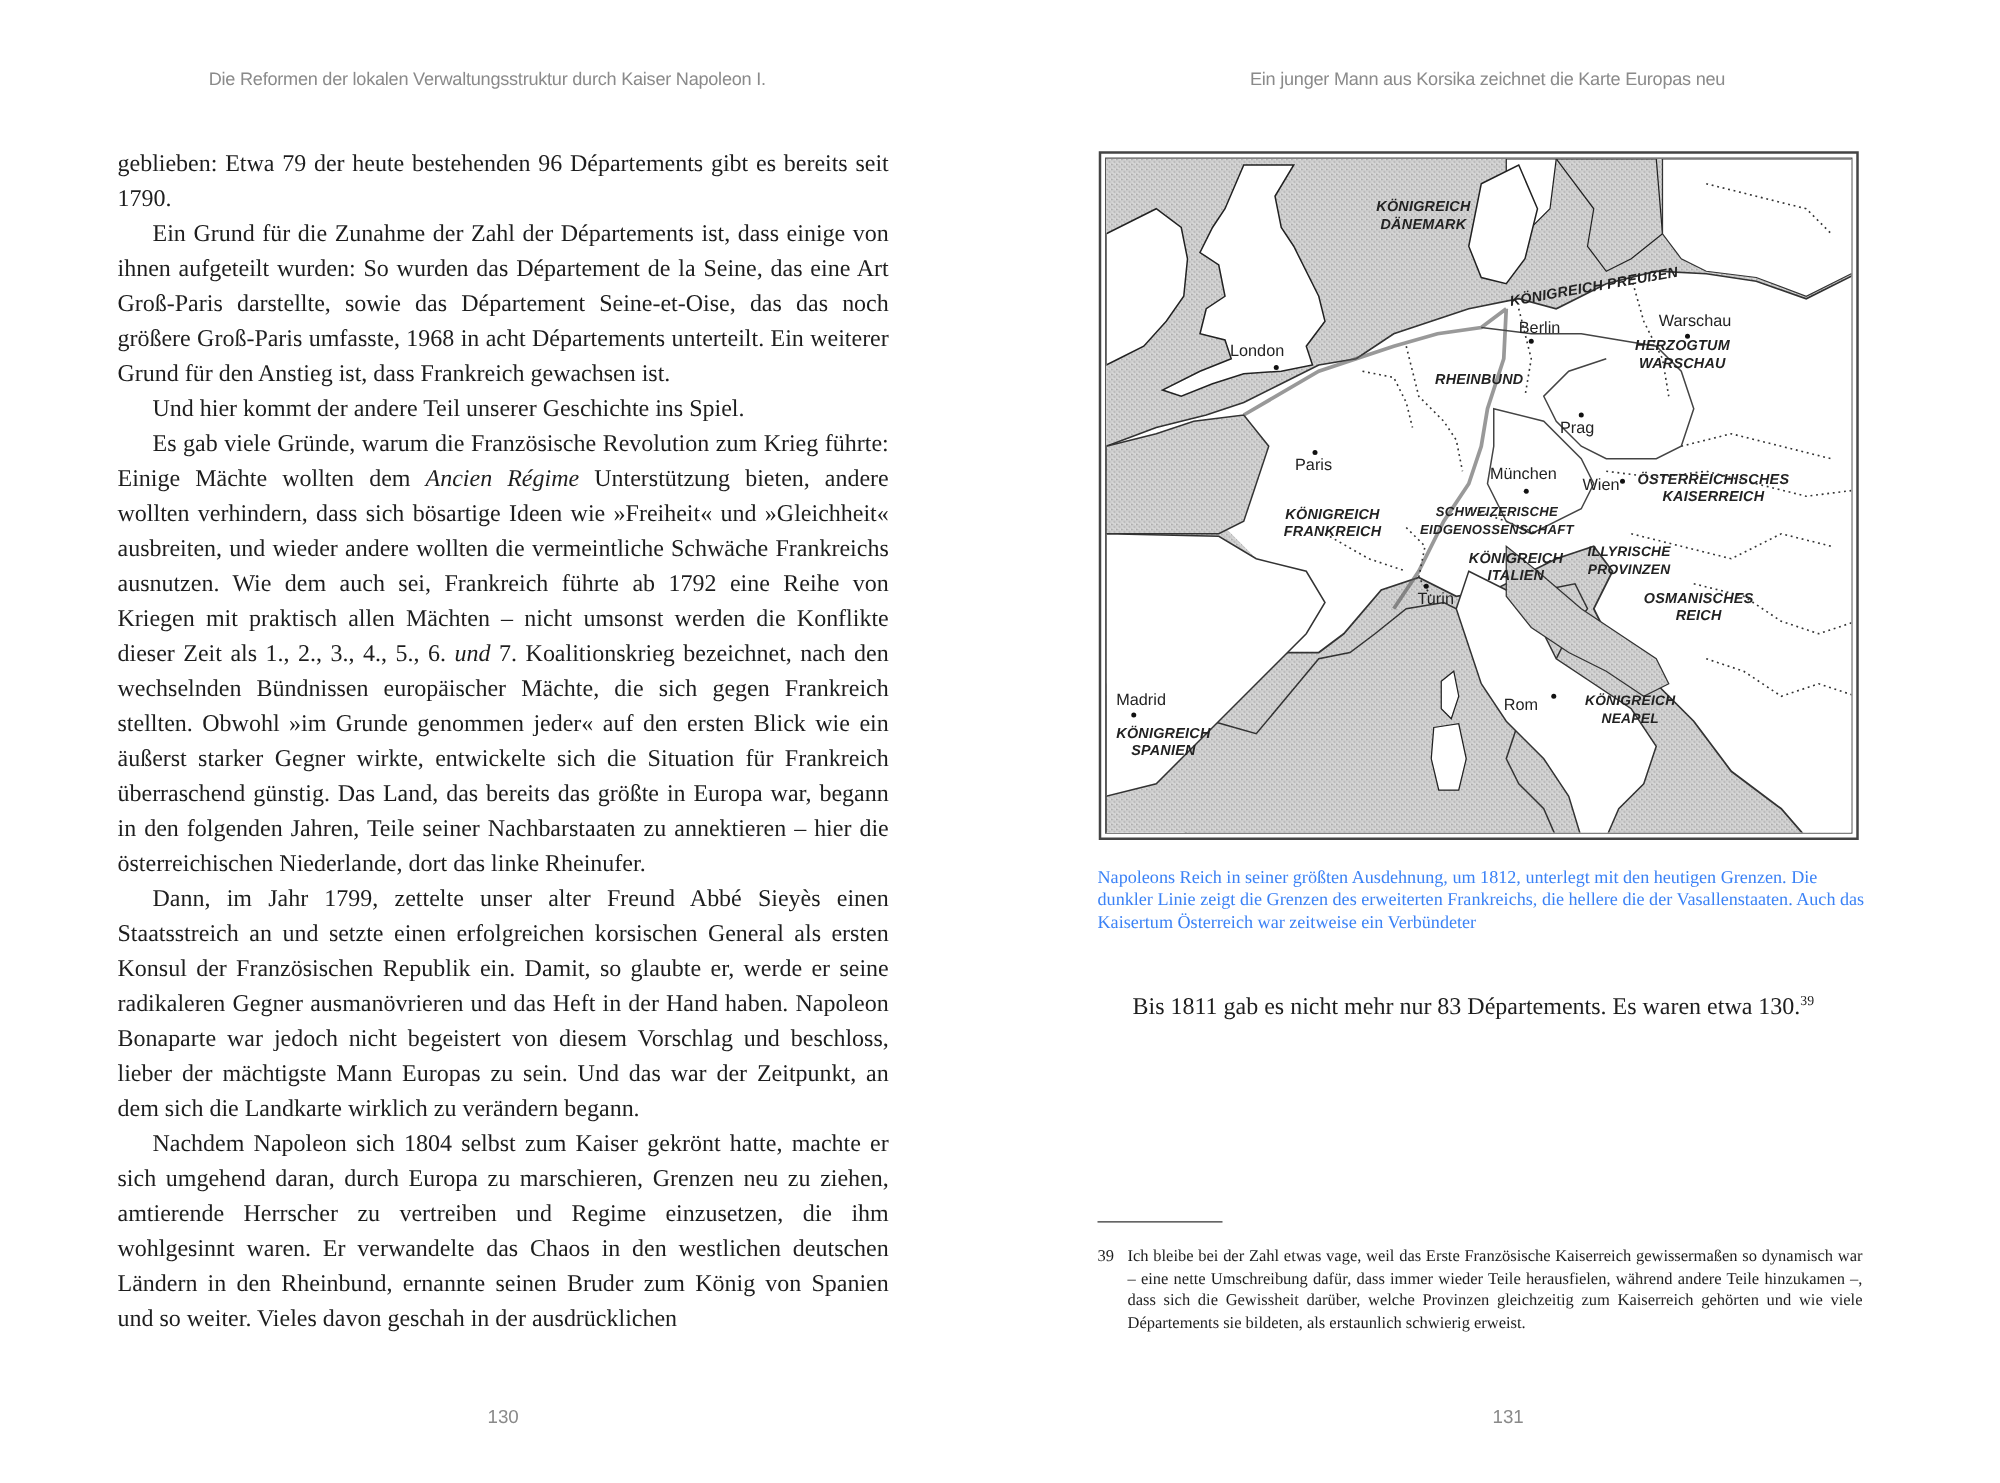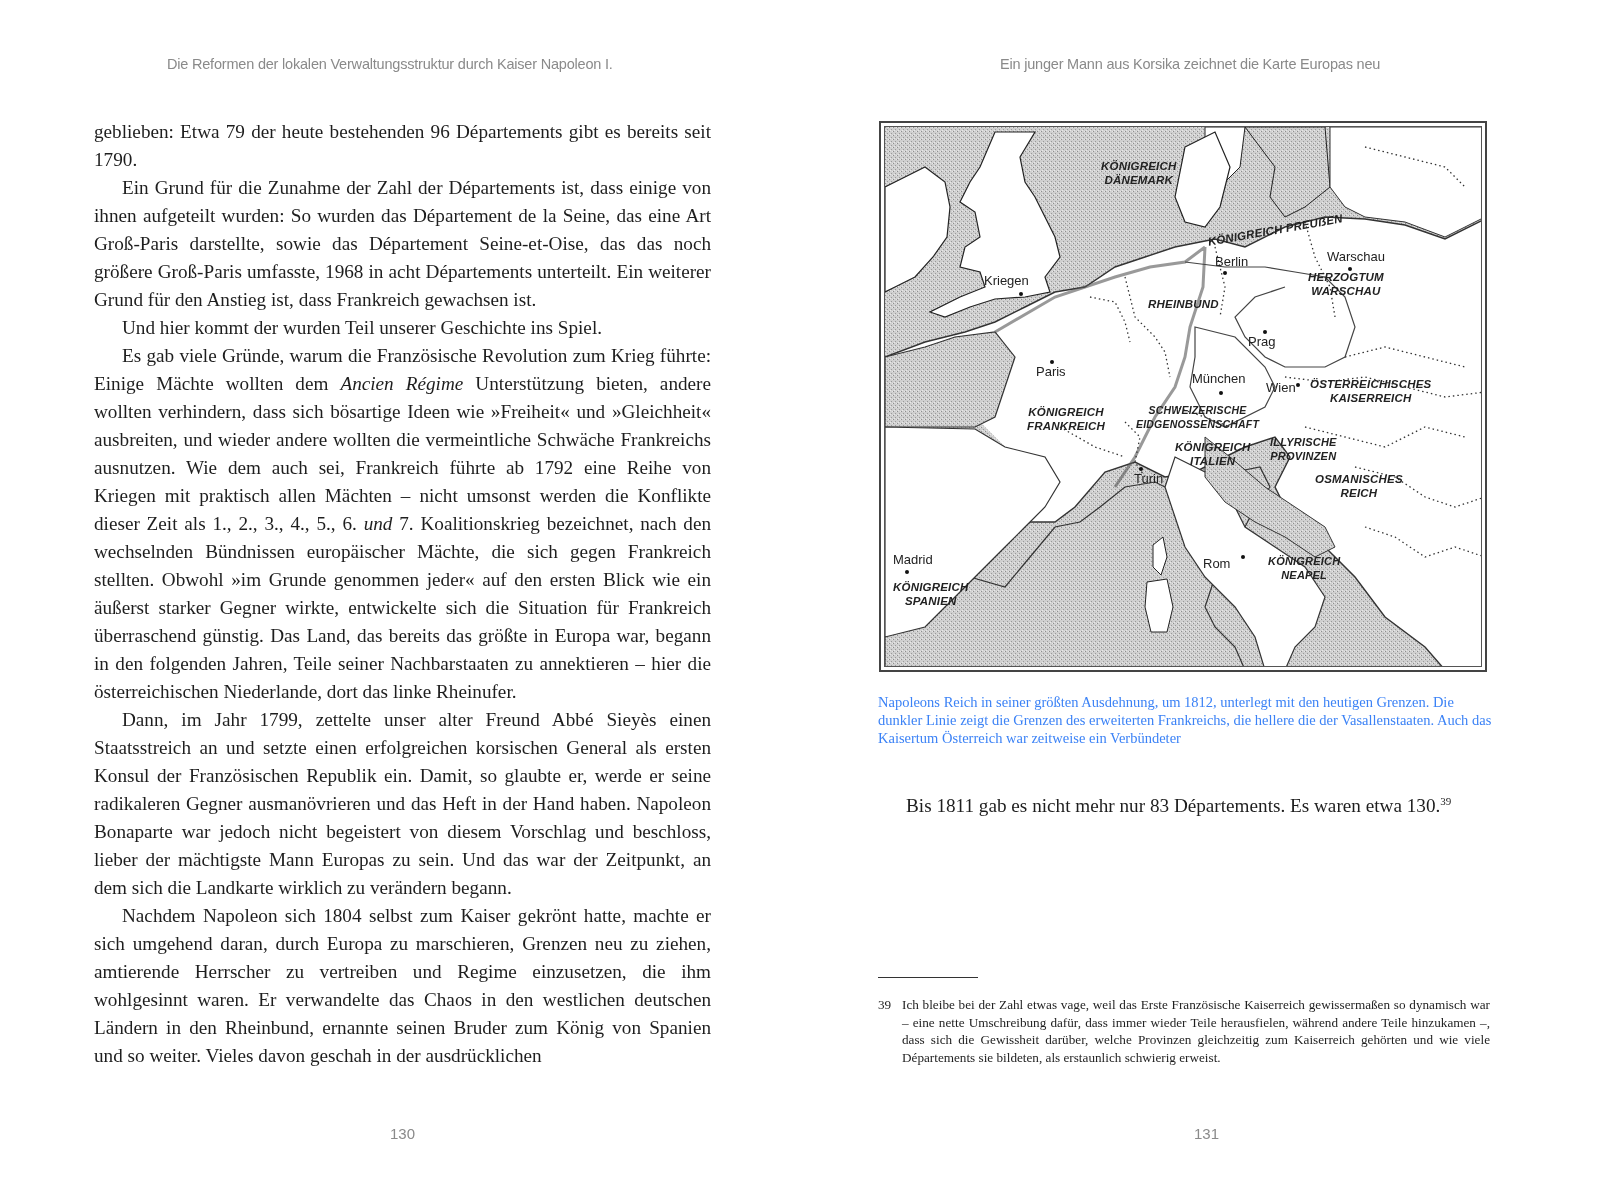--- a/index.html
+++ b/index.html
@@ -69,21 +69,21 @@
 </style>
 </head>
 <body>
 
 <div class="page page-left">
   <div class="running-head">Die Reformen der lokalen Verwaltungsstruktur durch Kaiser Napoleon I.</div>
 
   <div class="text-block">
     <p class="no-indent">geblieben: Etwa 79 der heute bestehenden 96 Départements gibt es bereits seit 1790.</p>
     <p>Ein Grund für die Zunahme der Zahl der Départements ist, dass einige von ihnen aufgeteilt wurden: So wurden das Département de la Seine, das eine Art Groß-Paris darstellte, sowie das Département Seine-et-Oise, das das noch größere Groß-Paris umfasste, 1968 in acht Départements unterteilt. Ein weiterer Grund für den Anstieg ist, dass Frankreich gewachsen ist.</p>
-    <p>Und hier kommt der wurden Teil unserer Geschichte ins Spiel.</p>
+    <p>Und hier kommt der andere Teil unserer Geschichte ins Spiel.</p>
     <p><span>Es gab viele Gründe, warum die Französische Revolution zum Krieg führte: Einige Mächte wollten dem </span><em>Ancien Régime</em><span> Unterstützung bieten, andere wollten verhindern, dass sich bösartige Ideen wie »Freiheit« und »Gleichheit« ausbreiten, und wieder andere wollten die vermeintliche Schwäche Frankreichs ausnutzen. Wie dem auch sei, Frankreich führte ab 1792 eine Reihe von Kriegen mit praktisch allen Mächten – nicht umsonst werden die Konflikte dieser Zeit als 1., 2., 3., 4., 5., 6. </span><em>und</em><span> 7. Koalitionskrieg bezeichnet, nach den wechselnden Bündnissen europäischer Mächte, die sich gegen Frankreich stellten. Obwohl »im Grunde genommen jeder« auf den ersten Blick wie ein äußerst starker Gegner wirkte, entwickelte sich die Situation für Frankreich überraschend günstig. Das Land, das bereits das größte in Europa war, begann in den folgenden Jahren, Teile seiner Nachbarstaaten zu annektieren – hier die österreichischen Niederlande, dort das linke Rheinufer.</span></p>
     <p>Dann, im Jahr 1799, zettelte unser alter Freund Abbé Sieyès einen Staatsstreich an und setzte einen erfolgreichen korsischen General als ersten Konsul der Französischen Republik ein. Damit, so glaubte er, werde er seine radikaleren Gegner ausmanövrieren und das Heft in der Hand haben. Napoleon Bonaparte war jedoch nicht begeistert von diesem Vorschlag und beschloss, lieber der mächtigste Mann Europas zu sein. Und das war der Zeitpunkt, an dem sich die Landkarte wirklich zu verändern begann.</p>
     <p>Nachdem Napoleon sich 1804 selbst zum Kaiser gekrönt hatte, machte er sich umgehend daran, durch Europa zu marschieren, Grenzen neu zu ziehen, amtierende Herrscher zu vertreiben und Regime einzusetzen, die ihm wohlgesinnt waren. Er verwandelte das Chaos in den westlichen deutschen Ländern in den Rheinbund, ernannte seinen Bruder zum König von Spanien und so weiter. Vieles davon geschah in der ausdrücklichen</p>
   </div>
 
   <div class="page-number">130</div>
 </div>
 
 <div class="page page-right">
   <div class="running-head">Ein junger Mann aus Korsika zeichnet die Karte Europas neu</div>
@@ -158,21 +158,21 @@
       <div class="map-label region" style="left:263px;top:170px;">RHEINBUND</div>
       <div class="map-label region" style="left:142px;top:278px;">KÖNIGREICH<br>FRANKREICH</div>
       <div class="map-label region" style="left:251px;top:276px;font-size:10.5px;">SCHWEIZERISCHE<br>EIDGENOSSENSCHAFT</div>
       <div class="map-label region" style="left:290px;top:313px;">KÖNIGREICH<br>ITALIEN</div>
       <div class="map-label region" style="left:385px;top:308px;font-size:11px;">ILLYRISCHE<br>PROVINZEN</div>
       <div class="map-label region" style="left:425px;top:250px;">ÖSTERREICHISCHES<br>KAISERREICH</div>
       <div class="map-label region" style="left:430px;top:345px;">OSMANISCHES<br>REICH</div>
       <div class="map-label region" style="left:383px;top:427px;font-size:11px;">KÖNIGREICH<br>NEAPEL</div>
       <div class="map-label region" style="left:8px;top:453px;">KÖNIGREICH<br>SPANIEN</div>
 
-      <div class="map-label city" style="left:99px;top:147px;">Kriegen</div>
+      <div class="map-label city" style="left:99px;top:147px;">London</div>
       <div class="city-dot" style="left:134px;top:165px;"></div>
       <div class="map-label city" style="left:151px;top:238px;">Paris</div>
       <div class="city-dot" style="left:165px;top:233px;"></div>
       <div class="map-label city" style="left:330px;top:128px;">Berlin</div>
       <div class="city-dot" style="left:338px;top:144px;"></div>
       <div class="map-label city" style="left:442px;top:123px;">Warschau</div>
       <div class="city-dot" style="left:463px;top:140px;"></div>
       <div class="map-label city" style="left:363px;top:208px;">Prag</div>
       <div class="city-dot" style="left:378px;top:203px;"></div>
       <div class="map-label city" style="left:307px;top:245px;">München</div>

